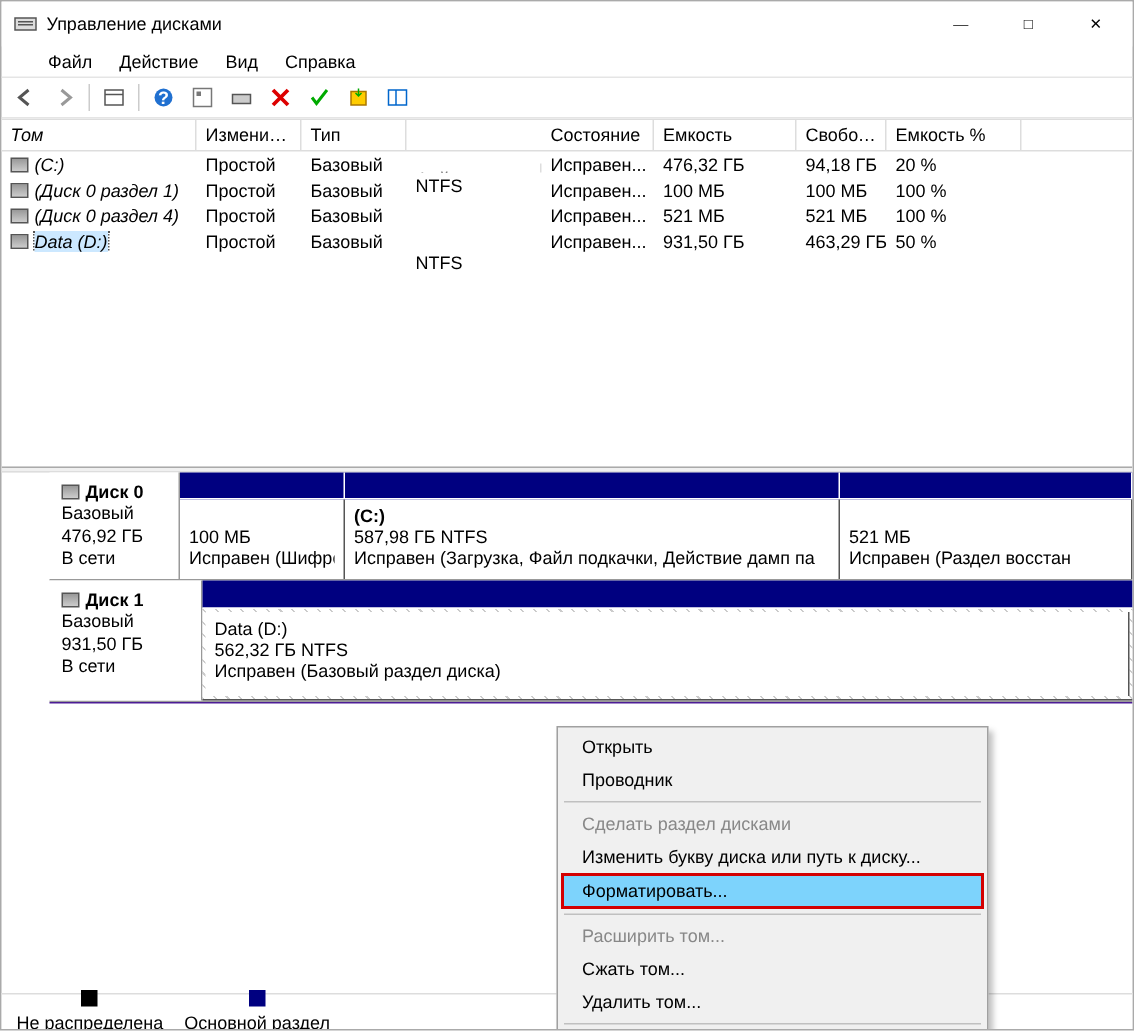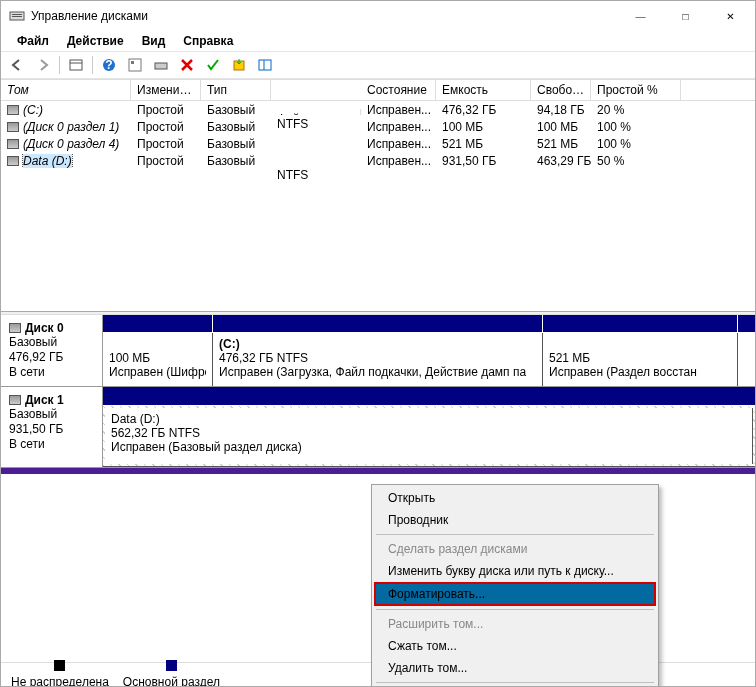--- a/index.html
+++ b/index.html
@@ -2,35 +2,35 @@
 <html><head>
 <meta charset="utf-8">
 <style>
 * { margin: 0; padding: 0; box-sizing: border-box; font-family: "Segoe UI", Tahoma, sans-serif; font-size: 12px; }
 body { background: #fff; width: 756px; height: 687px; overflow: hidden; position: relative; border: 1px solid #aaa; }
 .titlebar { height: 30px; display: flex; align-items: center; padding: 0 2px 0 8px; background: #fff; }
 .titlebar .icon { width: 16px; height: 16px; margin-right: 6px; display: inline-flex; align-items: center; justify-content: center; }
 .titlebar .title { flex: 1; font-size: 12px; }
 .winbtns { display: flex; }
 .winbtn { width: 45px; height: 28px; display: flex; align-items: center; justify-content: center; font-family: "Segoe UI Symbol"; font-size: 10px; }
-.menubar { height: 20px; display: flex; align-items: center; padding: 0 8px; gap: 2px; font-weight: bold; }
+.menubar { height: 20px; display: flex; align-items: center; padding: 0 23px; gap: 2px; }
 .menubar .menuitem { padding: 2px 8px; }
 .toolbar { height: 28px; display: flex; align-items: center; padding: 0 4px; border-top: 1px solid #e5e5e5; border-bottom: 1px solid #e5e5e5; gap: 2px; }
 .tbtn { width: 24px; height: 22px; display: flex; align-items: center; justify-content: center; border: 1px solid transparent; }
 .tbtn svg { width: 16px; height: 16px; }
 .tsep { width: 1px; height: 18px; background: #ccc; margin: 0 2px; }
 .volumes-header { height: 22px; display: flex; border-top: 1px solid #ddd; border-bottom: 1px solid #ddd; background: #fff; }
 .volumes-header .col { padding: 3px 6px; border-right: 1px solid #ddd; overflow: hidden; white-space: nowrap; text-overflow: ellipsis; }
 .volumes-body { height: 210px; overflow: auto; }
 .vrow { height: 17px; display: flex; align-items: center; }
 .vrow .cell { padding: 0 6px; overflow: hidden; white-space: nowrap; display: flex; align-items: center; gap: 4px; }
 .vrow.selected .cell:first-child span.txt { background: #cce8ff; outline: 1px dotted #555; }
 .drive-icon { width: 12px; height: 10px; background: linear-gradient(#999,#ccc); border: 1px solid #555; display: inline-block; }
 .midspacer { height: 4px; border-top: 1px solid #aaa; border-bottom: 1px solid #ddd; background: #f0f0f0; }
-.disk-area { border-bottom: 6px solid #4c1d95; }
+.disk-area { border-bottom: 1px solid #4c1d95; margin-left: 32px; }
 .disk-row { display: flex; border-bottom: 1px solid #999; }
 .disk-label { width: 102px; padding: 6px 8px; background: #fff; border-right: 1px solid #999; }
 .disk-label .name { font-weight: bold; }
 .disk-label .line { line-height: 15px; }
 .disk-bar { flex: 1; display: flex; flex-direction: column; }
 .disk-header { height: 18px; background: #000080; display: flex; border-bottom: 1px solid #fff; }
 .disk-header .seg { border-right: 1px solid #fff; }
 .disk-parts { flex: 1; display: flex; }
 .part { border-right: 1px solid #555; padding: 4px 6px; overflow: hidden; }
 .part .pname { font-weight: bold; }
@@ -39,21 +39,21 @@
 .data-disk-box { border-top: 1px solid #fff; border-bottom: 1px solid #555; background-image: repeating-linear-gradient(45deg, #ccc 0, #ccc 1px, #fff 1px, #fff 6px); padding: 2px; }
 .data-disk-inner { background: #fff; padding: 4px 6px 10px; border-right: 1px solid #555; }
 .legend { position: absolute; bottom: 0; left: 0; right: 0; height: 24px; border-top: 1px solid #ddd; display: flex; align-items: center; padding: 0 10px; gap: 14px; background: #fff; }
 .legend .item { display: flex; align-items: center; gap: 4px; flex-direction: column; }
 .legend .sw { width: 11px; height: 11px; }
 .sw.black { background: #000; }
 .sw.navy { background: #000080; }
 .context-menu { position: absolute; left: 370px; top: 483px; width: 288px; background: #f0f0f0; border: 1px solid #a0a0a0; box-shadow: 3px 3px 4px rgba(0,0,0,0.25); padding: 2px; }
 .cm-item { height: 22px; display: flex; align-items: center; padding: 0 14px; color: #000; }
 .cm-item.disabled { color: #888; }
-.cm-item.highlighted { background: #0369a1; border: 2px solid #d40000; height: 24px; padding: 0 12px; }
+.cm-item.highlighted { background: #7dd3fc; border: 2px solid #d40000; height: 24px; padding: 0 12px; }
 .cm-sep { height: 1px; background: #c0c0c0; margin: 3px 2px; }
 .c-vol { width: 130px; font-style: italic; } .c-lay { width: 70px; } .c-type { width: 70px; } .c-fs { width: 90px; margin-top: 29px; } .c-state { width: 75px; } .c-cap { width: 95px; } .c-free { width: 60px; } .c-pct { width: 90px; }
 </style>
 </head>
 <body>
 
 <div class="titlebar">
   <span class="icon">
     <svg viewBox="0 0 16 16">
         <rect x="1" y="4" width="14" height="8" fill="#ddd" stroke="#555"></rect>
@@ -137,21 +137,21 @@
 </div>
 
 <div class="volumes-header">
   <div class="col c-vol">Том</div>
   <div class="col c-lay">Изменить...</div>
   <div class="col c-type">Тип</div>
   <div class="col c-fs">Файловая с...</div>
   <div class="col c-state">Состояние</div>
   <div class="col c-cap">Емкость</div>
   <div class="col c-free">Свобод...</div>
-  <div class="col c-pct">Простой %</div>
+  <div class="col c-pct">Емкость %</div>
 </div>
 
 <div class="volumes-body" id="volumes-body">
     <div class="vrow">
       <div class="cell c-vol">
         <span class="drive-icon"></span>
         <span class="txt">(C:)</span>
       </div>
       <div class="cell c-lay">Простой</div>
       <div class="cell c-type">Базовый</div>
@@ -222,21 +222,21 @@
           <div class="seg" style="width: 195px;"></div>
         </div>
       <div class="disk-parts" id="d0parts">
           <div class="part" style="width: 110px;">
             <div>&nbsp;</div>
             <div class="pinfo">100 МБ</div>
             <div class="pinfo">Исправен (Шифро</div>
           </div>
           <div class="part" style="width: 330px;">
             <div class="pname">(C:)</div>
-            <div class="pinfo">476,32 ГБ NTFS</div>
+            <div class="pinfo">587,98 ГБ NTFS</div>
             <div class="pinfo">Исправен (Загрузка, Файл подкачки, Действие дамп па</div>
           </div>
           <div class="part" style="width: 195px;">
             <div>&nbsp;</div>
             <div class="pinfo">521 МБ</div>
             <div class="pinfo">Исправен (Раздел восстан</div>
           </div>
         </div>
     </div>
   </div>

